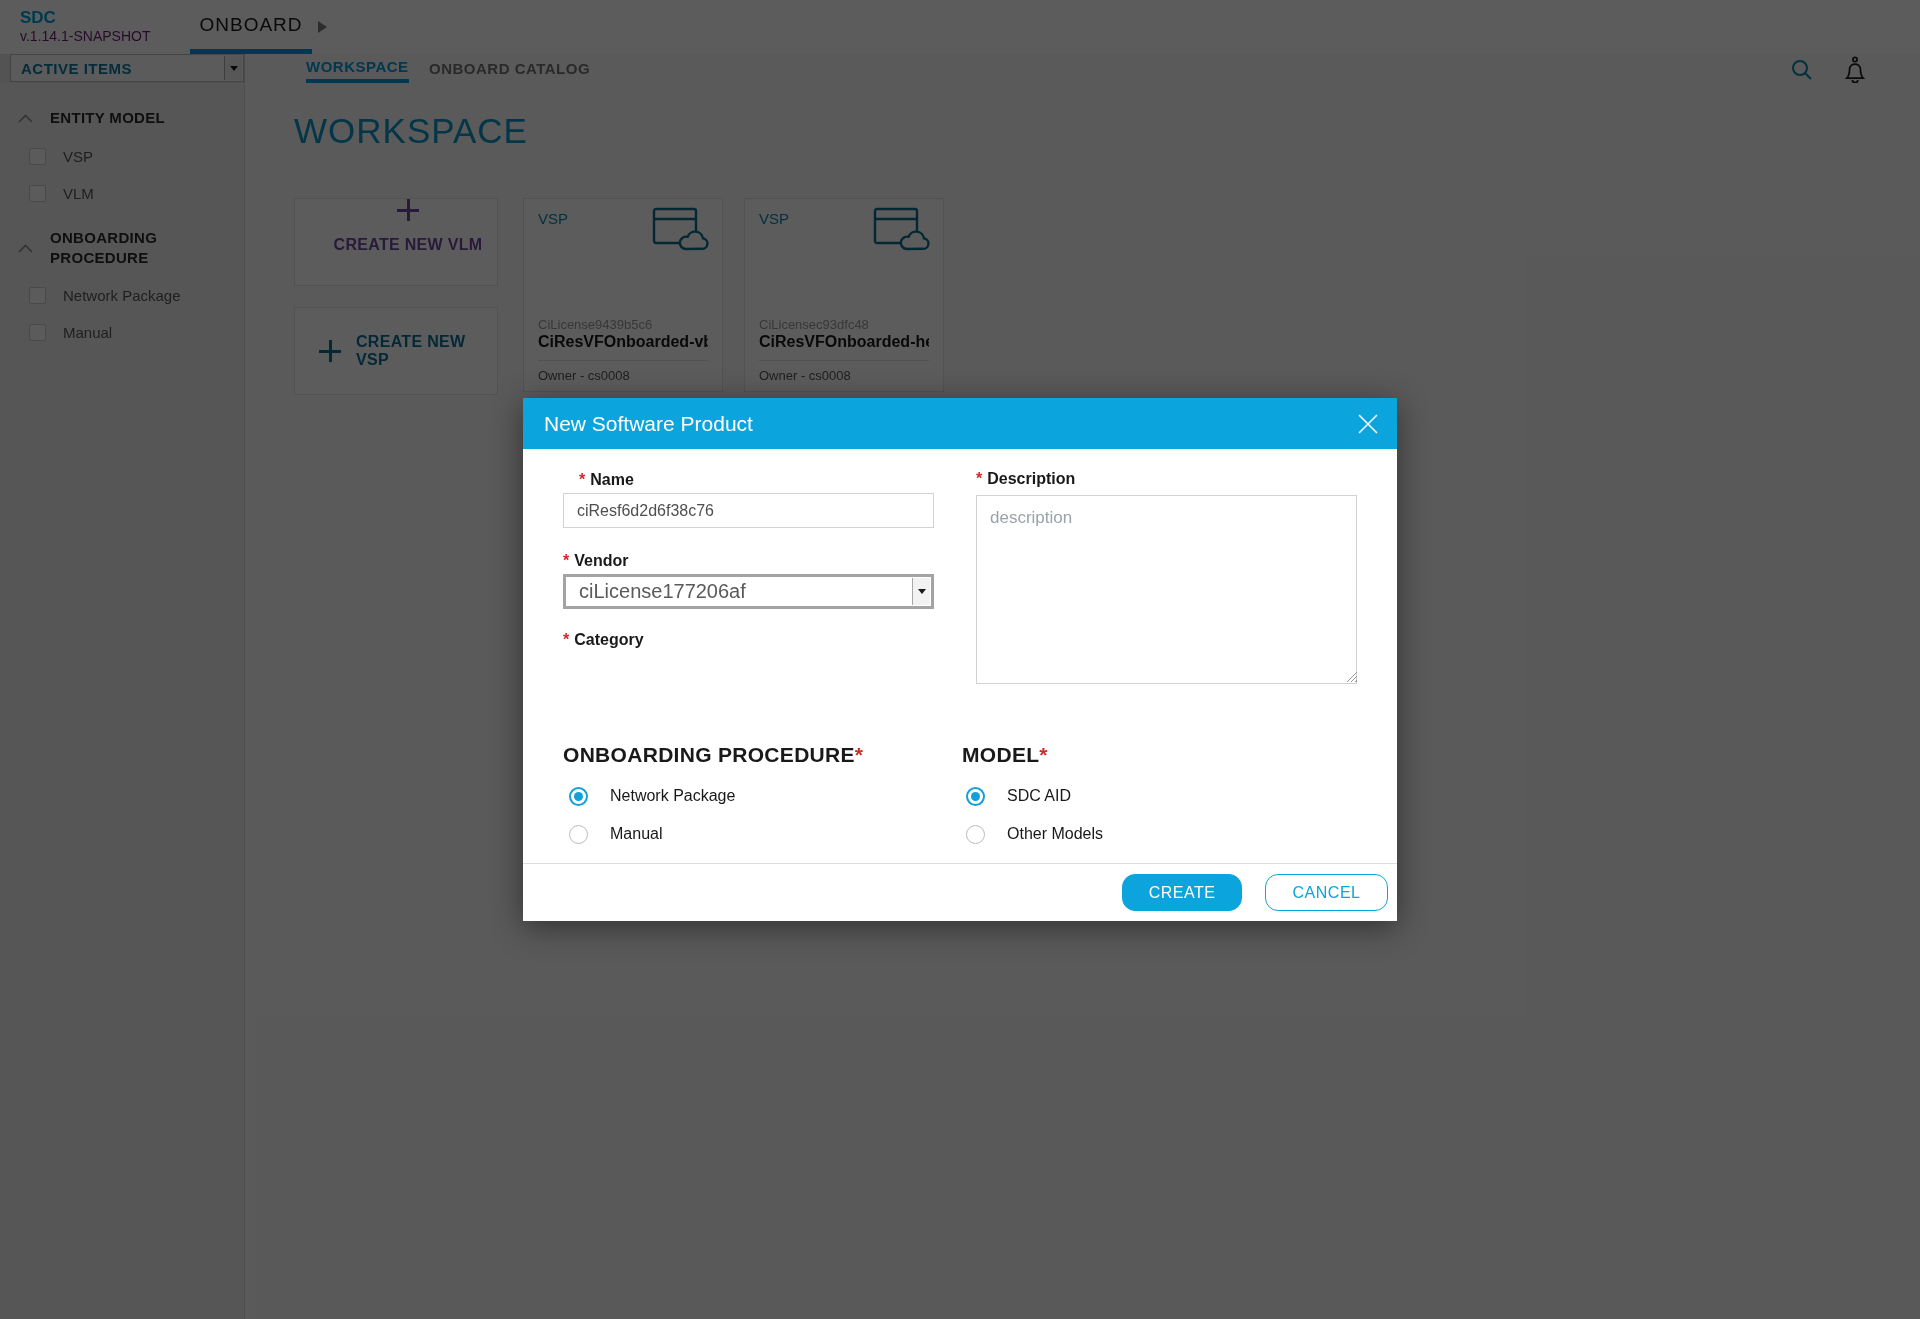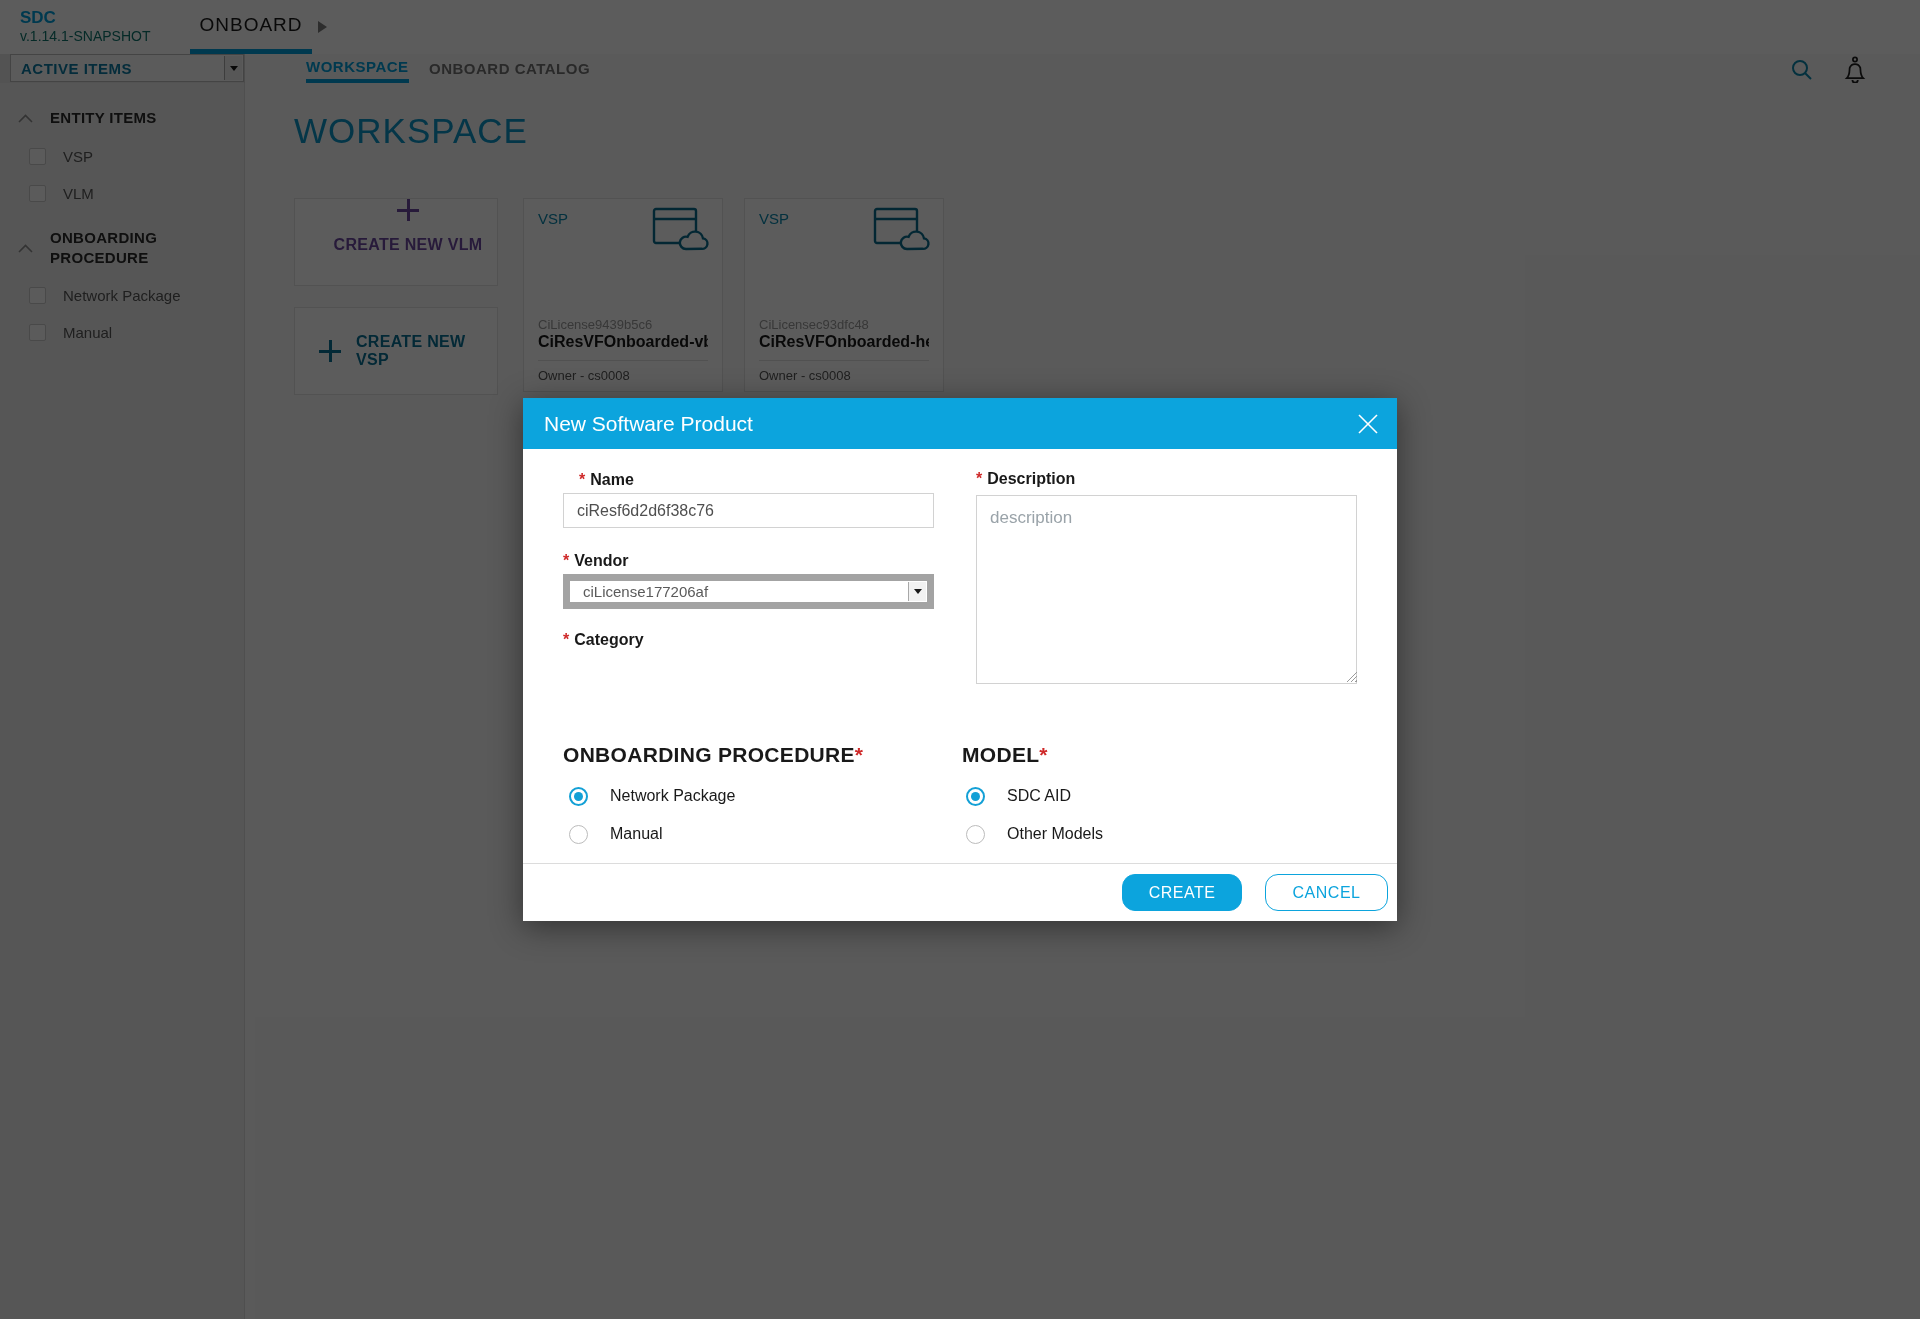--- a/index.html
+++ b/index.html
@@ -9,21 +9,21 @@
     background:#f8f8f8;
     position:relative;
     overflow:hidden;
     color:#1a1a1a;
   }
 
   
   .top-bar { position:absolute; top:0; left:0; right:0; height:54px; background:#ffffff; }
   .logo { position:absolute; left:20px; top:7px; line-height:1.25; }
   .logo-title { color:#009fdb; font-size:17px; font-weight:bold; }
-  .logo-version { color:#0f766e; font-size:14px; }
+  .logo-version { color:#701a75; font-size:14px; }
   .onboard-tab {
     position:absolute; left:190px; top:0; height:54px; width:122px;
     display:flex; align-items:center; justify-content:center;
     font-size:19px; color:#191919; letter-spacing:1px;
     border-bottom:5px solid #009fdb;
   }
   .play-icon {
     position:absolute; left:318px; top:21px;
     width:0; height:0; border-left:9px solid #7c7c7c;
     border-top:6px solid transparent; border-bottom:6px solid transparent;
@@ -125,22 +125,22 @@
   .field-label { position:absolute; font-size:16px; font-weight:bold; color:#191919; }
   .req { color:#cf2a2a; margin-right:5px; font-weight:bold; }
   .req-after { color:#cf2a2a; font-weight:bold; }
 
   .text-input {
     position:absolute; border:1px solid #d2d2d2; background:#fff; height:35px;
     font-family:"Liberation Sans", sans-serif; font-size:16px; color:#4f4f4f;
     padding:0 13px; outline:none; width:371px; left:40px;
   }
   .fake-select {
-    position:absolute; border:7px solid #a3a3a3; background:#fff; height:35px; width:371px; left:40px;
-    display:flex; align-items:center; padding-left:13px; font-size:15px; color:#5a5a5a; cursor:pointer;
+    position:absolute; border:3px solid #a3a3a3; background:#fff; height:35px; width:371px; left:40px;
+    display:flex; align-items:center; padding-left:13px; font-size:20px; color:#5a5a5a; cursor:pointer;
     white-space:nowrap; overflow:hidden;
   }
   .lbl-name { left:56px; top:22px; }
   .inp-name { top:44px; }
   .lbl-vendor { left:40px; top:103px; }
   .sel-vendor { top:125px; }
   .lbl-category { left:40px; top:182px; }
   .sel-category { top:206px; }
   .lbl-desc { left:453px; top:21px; }
   .desc-area {
@@ -218,21 +218,21 @@
   </div>
 </div>
 
 <div class="sidebar">
 
   <div class="side-section">
     <div class="side-section-header">
       <svg width="15" height="9" viewBox="0 0 15 9" fill="none" stroke="#8d8d8d" stroke-width="1.6">
           <polyline points="1,8 7.5,1.5 14,8"></polyline>
         </svg>
-      <span class="title-wrap">ENTITY ITEMS</span>
+      <span class="title-wrap">ENTITY MODEL</span>
     </div>
     <div class="side-item">
       <span class="checkbox"></span>
       <span>VSP</span>
     </div>
     <div class="side-item">
       <span class="checkbox"></span>
       <span>VLM</span>
     </div>
   </div>

